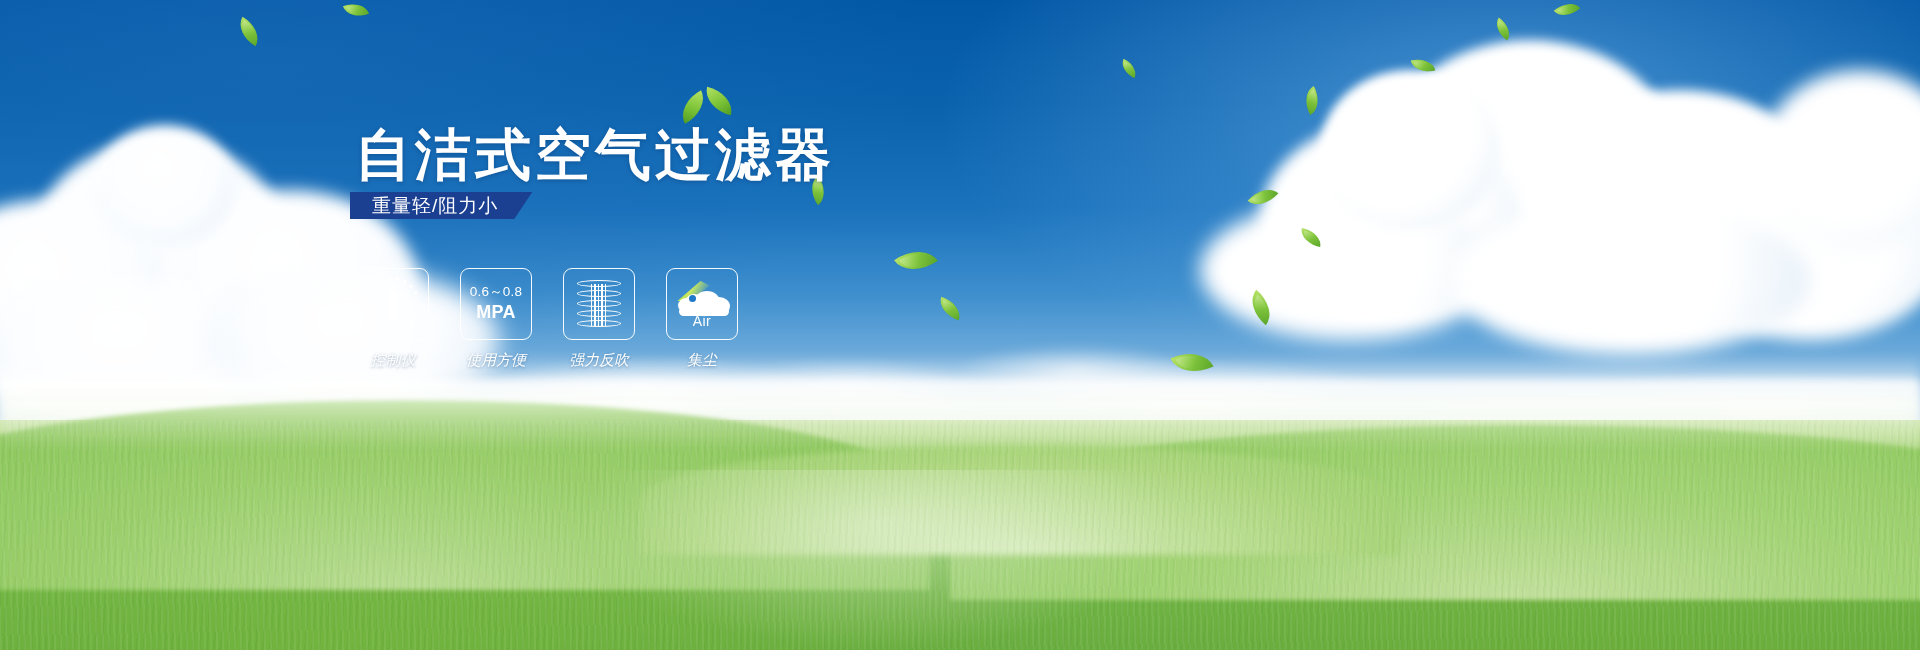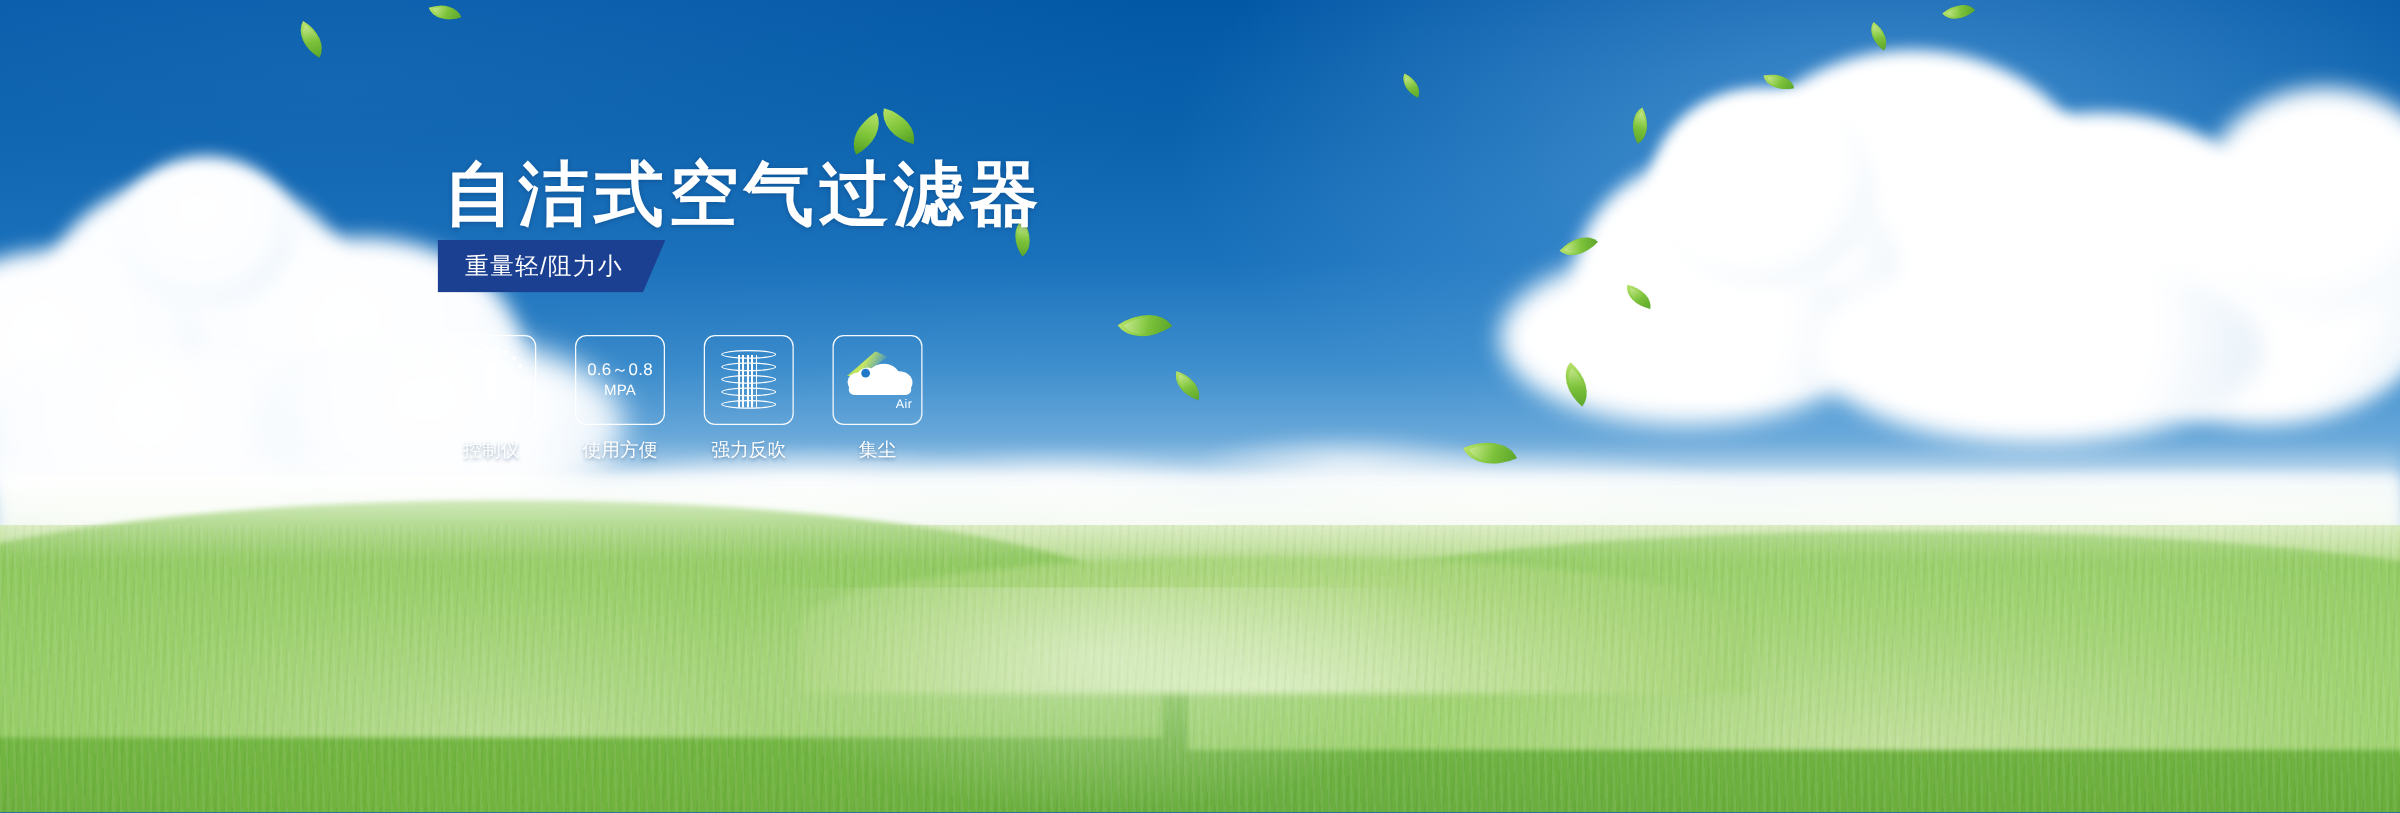--- a/index.html
+++ b/index.html
@@ -166,21 +166,21 @@
   .sprout{position:absolute;left:678px;top:88px;width:60px;height:40px;}
   .sprout .lf{
     position:absolute;width:30px;height:22px;
     background:linear-gradient(135deg,#b5e265 0%,#7cc337 55%,#4f9c22 100%);
     border-radius:0 100% 0 100%;
   }
   .sprout .lf.l{left:0;top:8px;transform:rotate(-28deg) scaleX(-1);}
   .sprout .lf.r{left:26px;top:2px;transform:rotate(14deg);}
 
   
-  .pills{position:absolute;left:350px;top:192px;height:27px;display:flex;}
+  .pills{position:absolute;left:350px;top:192px;height:27px;display:flex;flex-direction:column;}
   .pill{
     height:42px;display:flex;align-items:center;
     font-size:19px;letter-spacing:1px;white-space:nowrap;
   }
   .pill-a{
     background:#1b3f91;color:#ffffff;
     padding:0 26px 0 22px;
     clip-path:polygon(0 0, 100% 0, calc(100% - 18px) 100%, 0 100%);
     padding-right:34px;
   }
@@ -200,25 +200,26 @@
     border:1.6px solid rgba(255,255,255,.95);
     border-radius:9px;
     display:flex;align-items:center;justify-content:center;
     color:#ffffff;
     position:relative;
     overflow:hidden;
   }
   .fcap{
     margin-top:11px;font-size:15px;color:#ffffff;white-space:nowrap;
     text-shadow:0 1px 3px rgba(0,50,100,.4);
+    font-style:italic;
   }
   .ftext{
     font-size:13.5px;line-height:1.25;text-align:center;letter-spacing:.2px;
   }
-  .ftext .l2{font-size:12px;}
+  .ftext .l2{font-size:18px;font-weight:bold;}
 
   
   .dial{position:relative;width:58px;height:52px;}
   .dial .ticks{position:absolute;inset:0;}
   .dial .ticks i{
     position:absolute;left:50%;top:50%;
     width:3px;height:3px;border-radius:50%;background:#fff;
     transform-origin:0 0;
   }
   .dial .bar{
@@ -249,22 +250,22 @@
     filter:blur(.4px);
   }
   .cicon .puff{position:absolute;background:#fff;border-radius:50%;}
   .cicon .p1{left:20px;top:10px;width:26px;height:22px;}
   .cicon .p2{left:34px;top:16px;width:22px;height:18px;}
   .cicon .p3{left:4px;top:17px;width:17px;height:15px;}
   .cicon .p4{left:12px;top:13px;width:16px;height:14px;}
   .cicon .base{position:absolute;left:5px;top:26px;width:50px;height:9px;border-radius:5px;background:#fff;}
   .cicon .notch{position:absolute;left:15px;top:14px;width:7px;height:7px;border-radius:50%;background:#1f79c8;}
   .cicon .air{
-    position:absolute;left:0;right:0;bottom:-2px;text-align:right;
-    font-size:10px;color:#ffffff;letter-spacing:.4px;
+    position:absolute;left:0;right:0;bottom:-2px;text-align:center;
+    font-size:14px;color:#ffffff;letter-spacing:.4px;
   }
 </style>
 </head>
 <body>
 
 <div class="banner">
 
   <div class="sky"></div>
 
   <div class="cgroup cum-right">

